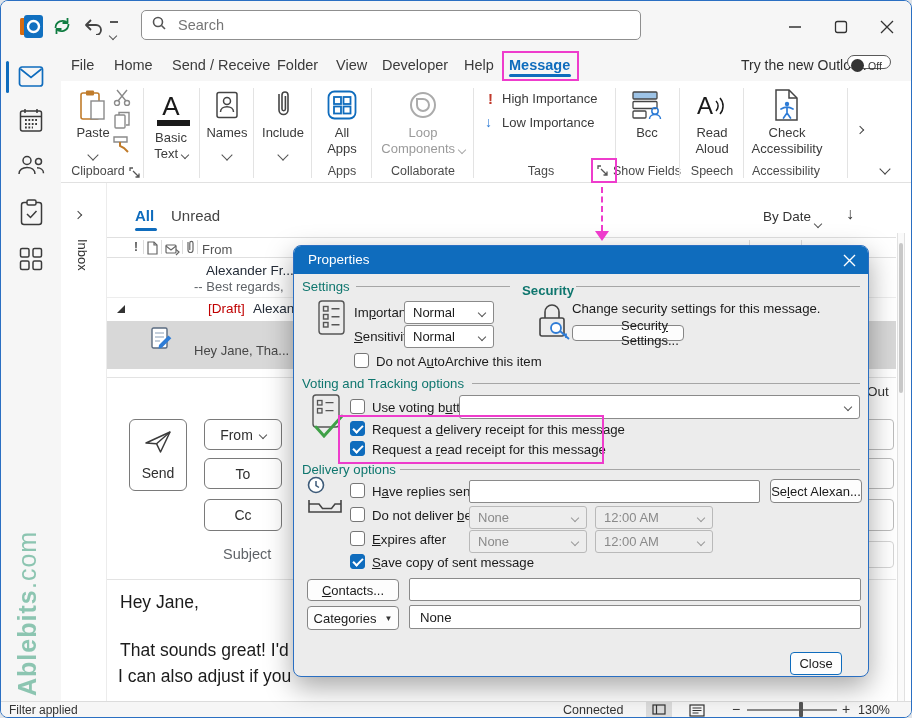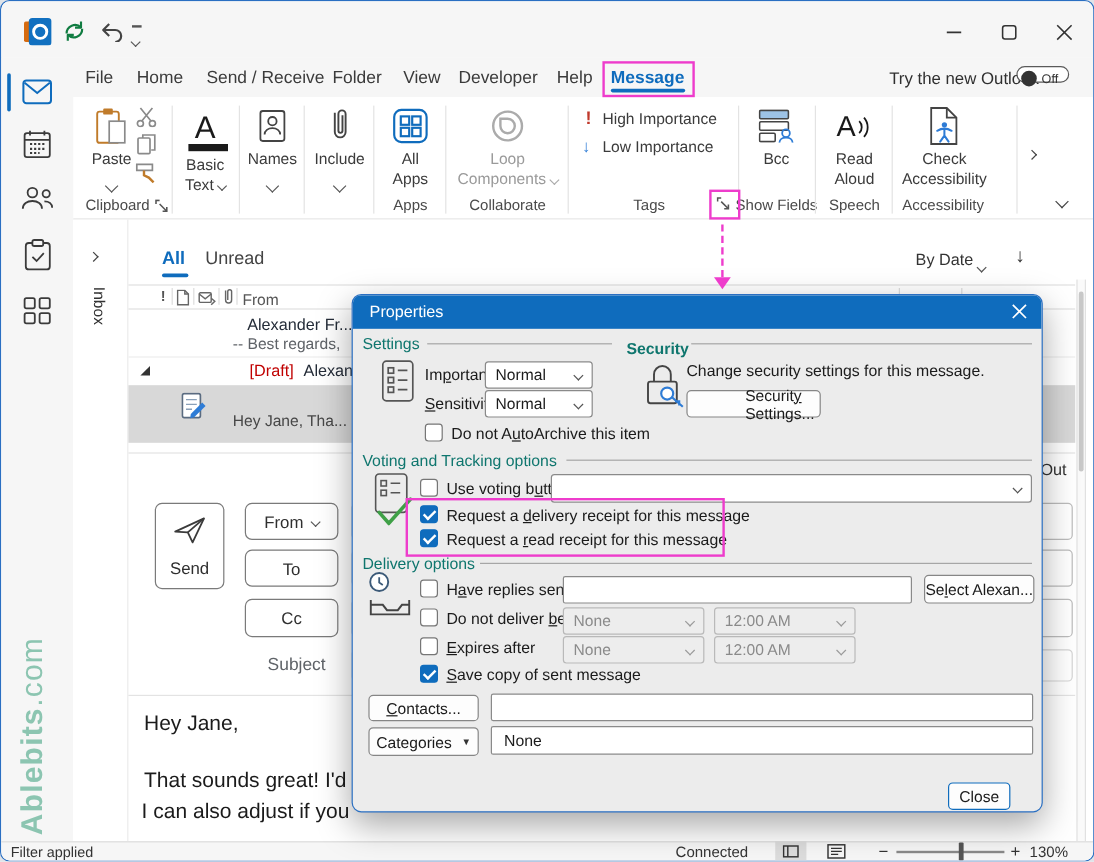--- a/index.html
+++ b/index.html
@@ -54,20 +54,29 @@
       </svg>
   </span>
   <span class="abs" style="left:82px;top:16px;">
     <svg width="20" height="18" fill="none" stroke="#444" stroke-width="1.8">
         <path d="M4 8h9a5 5 0 0 1 0 10"></path>
         <path d="M8 3 3 8l5 5" stroke-linejoin="round"></path>
       </svg>
   </span>
   <span class="abs" style="left:109px;top:20px;"><span style="display:block;width:8px;height:1.5px;background:#555;margin-bottom:2px;"></span><span class="chev sm" style="border-color:#555;"></span></span>
 
+  <div class="abs" style="left:140px;top:9px;width:500px;height:30px;background:#fff;border:1px solid #8f8f8f;border-radius:5px;display:flex;align-items:center;padding:0 10px;box-sizing:border-box;">
+    <span style="margin-right:10px;">
+      <svg width="14" height="14" fill="none" stroke="#555" stroke-width="1.6">
+          <circle cx="6" cy="6" r="4.5"></circle>
+          <path d="M9.5 9.5 13 13"></path>
+        </svg>
+    </span>
+    <input style="border: none; outline: none; font-size: 14.5px; color: rgb(51, 51, 51); background: transparent; width: 100%; font-family: inherit;" placeholder="Search">
+  </div>
 
   <span class="abs" style="left:784px;top:16px;"><svg width="20" height="20">
         <path d="M4 10h12" stroke="#333" stroke-width="1.3"></path>
       </svg></span>
   <span class="abs" style="left:830px;top:16px;"><svg width="20" height="20">
         <rect x="4.5" y="4.5" width="11" height="11" rx="2" fill="none" stroke="#333" stroke-width="1.3"></rect>
       </svg></span>
   <span class="abs" style="left:876px;top:16px;"><svg width="20" height="20">
         <path d="M4 4l12 12M16 4 4 16" stroke="#333" stroke-width="1.3"></path>
       </svg></span>
@@ -447,21 +456,21 @@
     <div class="rule" style="left:282px;top:40px;width:284px;"></div>
     <span style="position:absolute;left:242px;top:52px;">
       <svg width="36" height="42" fill="none">
           <path d="M9 20v-6a7 7 0 0 1 14 0v6" stroke="#444" stroke-width="1.6"></path>
           <rect x="4" y="20" width="24" height="18" rx="2" stroke="#444" stroke-width="1.6"></rect>
           <circle cx="20" cy="30" r="5" stroke="#2e7cd6" stroke-width="1.8" fill="#fff"></circle>
           <path d="m24 33 9 8m-3-1v-3.5h-3.5" stroke="#2e7cd6" stroke-width="1.8"></path>
         </svg>
     </span>
     <span class="dlb" style="left:278px;top:55px;">Change security settings for this message.</span>
-    <div class="wbtn" style="left:278px;top:79px;width:112px;height:23px;padding-left:48px;">
+    <div class="wbtn" style="left:278px;top:79px;width:112px;height:16px;padding-left:48px;">
       <span><span>Securit</span><span class="u">y</span><span> Settings...</span></span>
     </div>
 
     <span class="dlg-h" style="left:8px;top:130px;">Voting and Tracking options</span>
     <div class="rule" style="left:178px;top:137px;width:388px;"></div>
     <span style="position:absolute;left:18px;top:148px;">
       <svg width="34" height="44" fill="none">
           <rect x="1" y="1" width="26" height="32" rx="3" stroke="#555" stroke-width="1.4"></rect>
           <rect x="5.5" y="6.5" width="4.5" height="4.5" stroke="#555" stroke-width="1.3"></rect>
           <rect x="5.5" y="14.5" width="4.5" height="4.5" stroke="#555" stroke-width="1.3"></rect>

